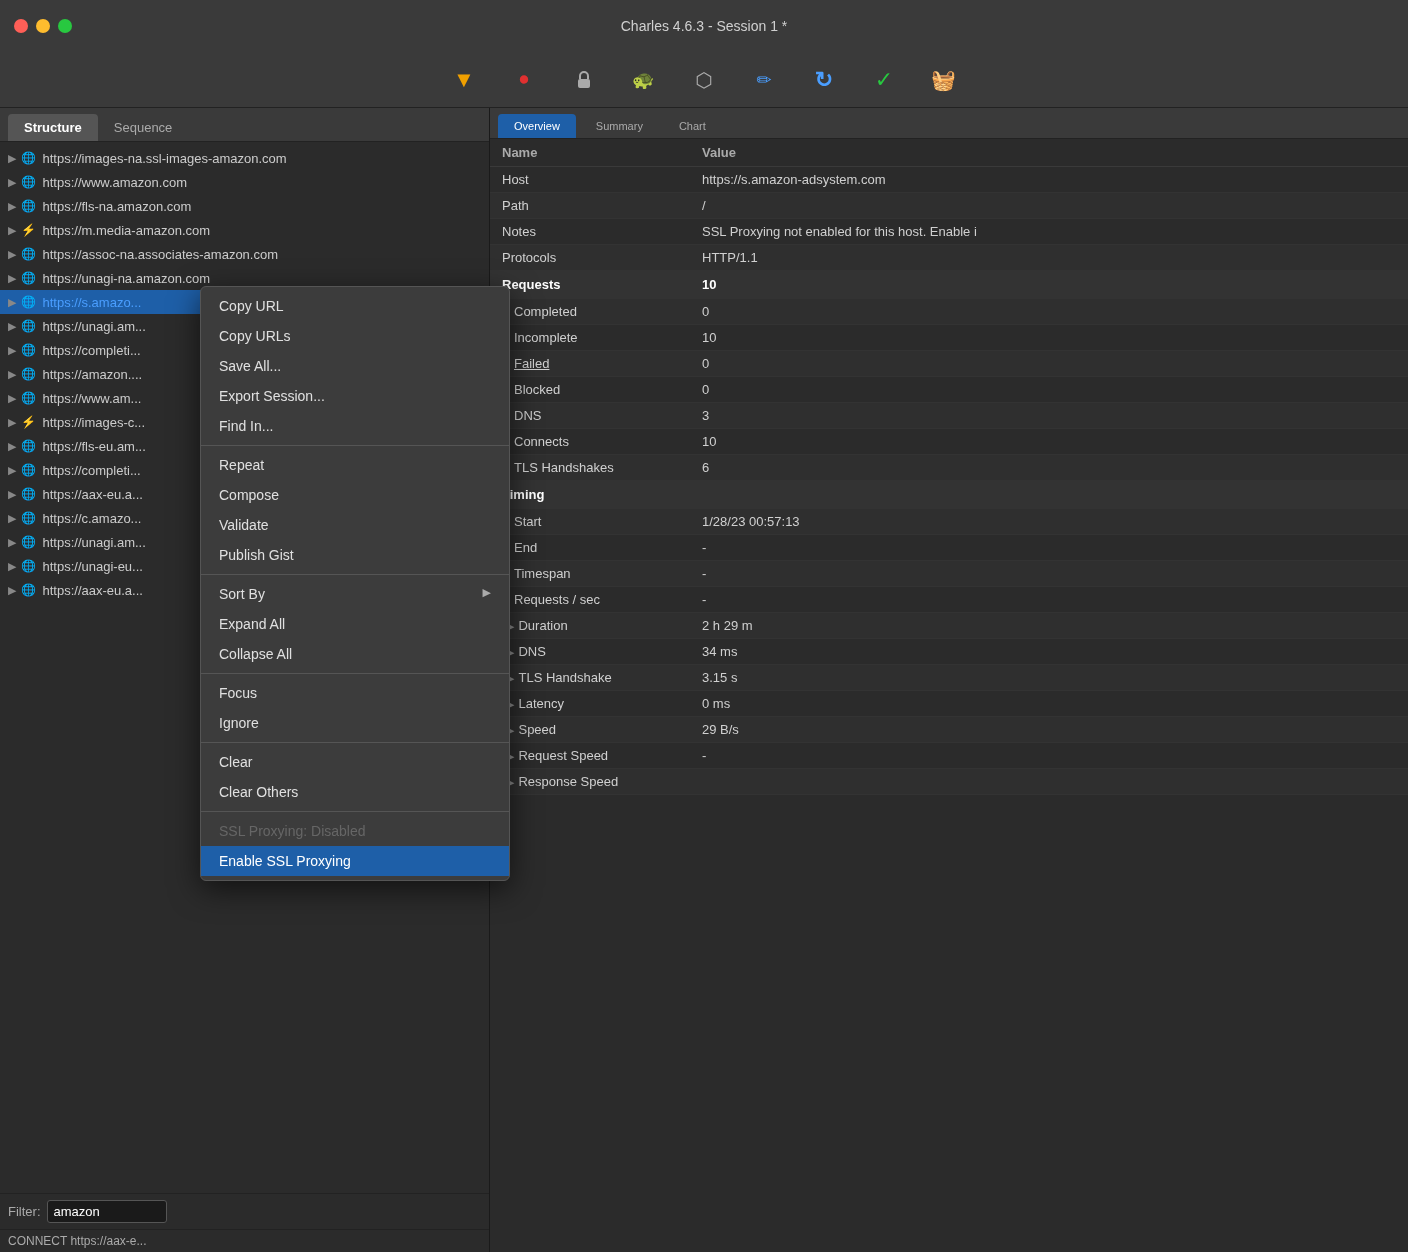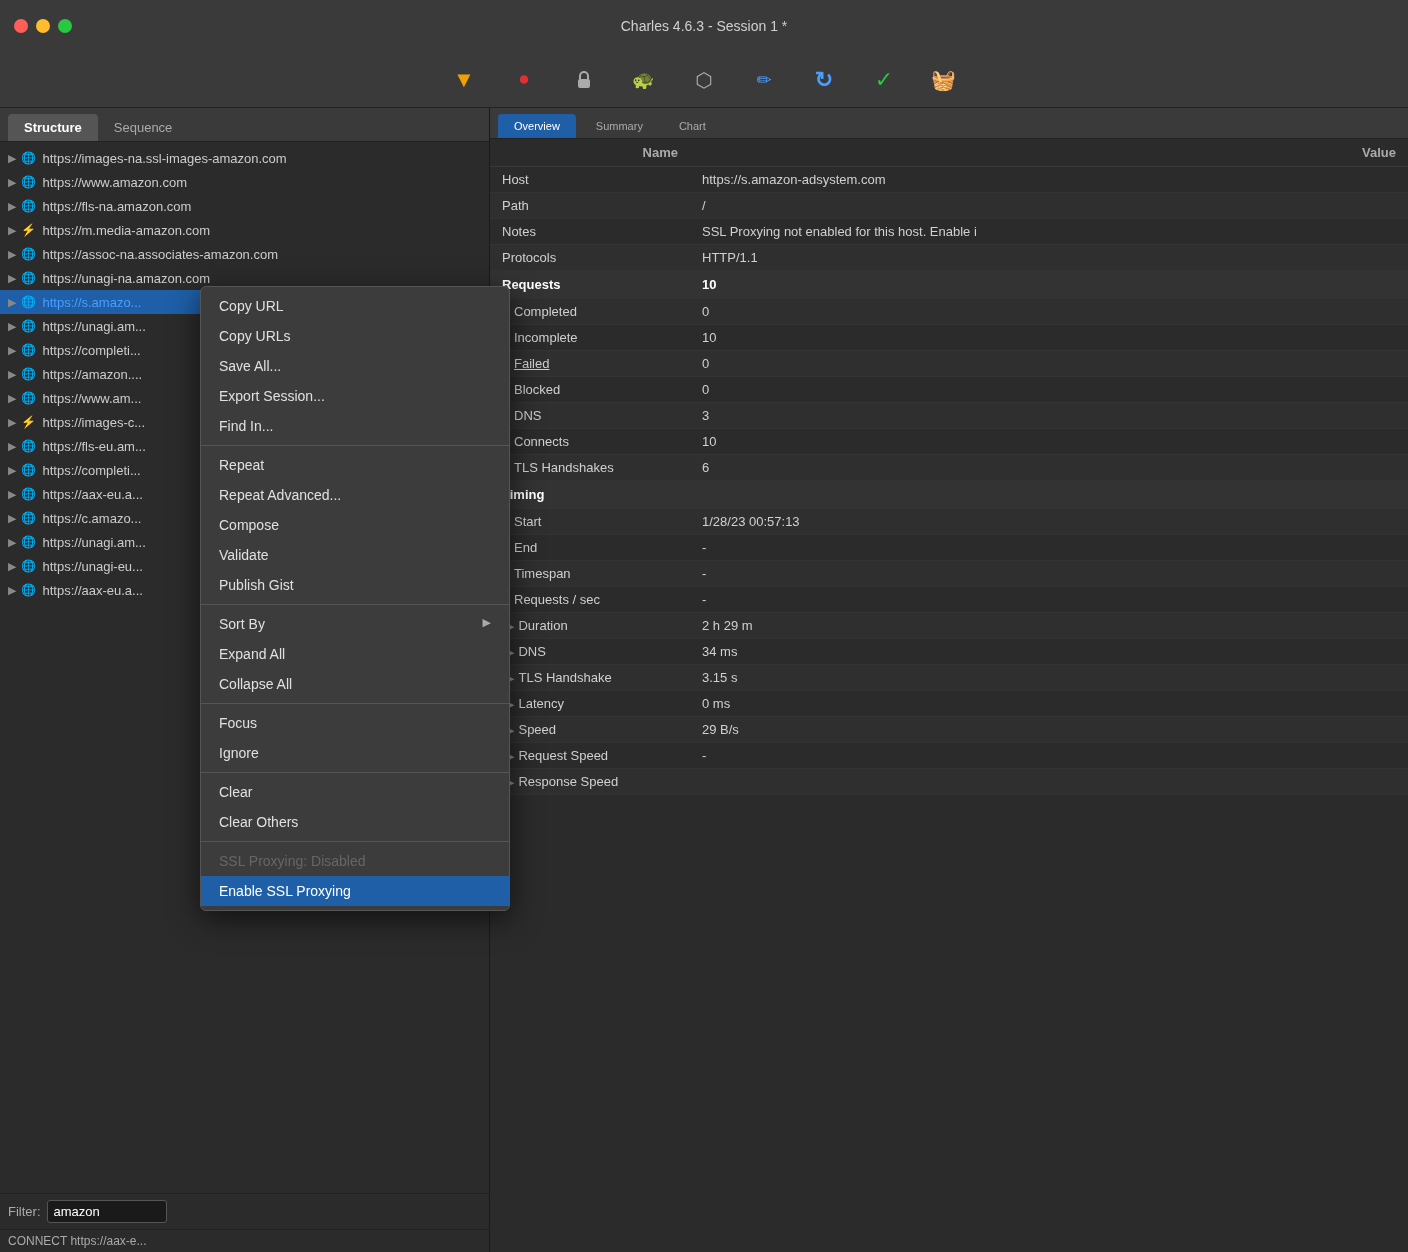--- a/index.html
+++ b/index.html
@@ -226,21 +226,21 @@
     .overview-content {
       flex: 1;
       overflow-y: auto;
     }
 
     .overview-table {
       width: 100%;
       border-collapse: collapse;
     }
     .overview-table th {
-      text-align: right;
+      text-align: left;
       padding: 6px 12px;
       font-size: 13px;
       color: #aaa;
       font-weight: 600;
       border-bottom: 1px solid #3a3a3a;
       background: #2b2b2b;
     }
     .overview-table td {
       padding: 5px 12px;
       font-size: 13px;
@@ -421,23 +421,20 @@
         <span>Export Session...</span>
       </div>
       <div class="menu-item">
         <span>Find In...</span>
       </div>
       <div class="menu-separator"></div>
       <div class="menu-item">
         <span>Repeat</span>
       </div>
       <div class="menu-item">
-        <span>Repeat Advanced...</span>
-      </div>
-      <div class="menu-item">
         <span>Compose</span>
       </div>
       <div class="menu-item">
         <span>Validate</span>
       </div>
       <div class="menu-item">
         <span>Publish Gist</span>
       </div>
       <div class="menu-separator"></div>
       <div class="menu-item">

